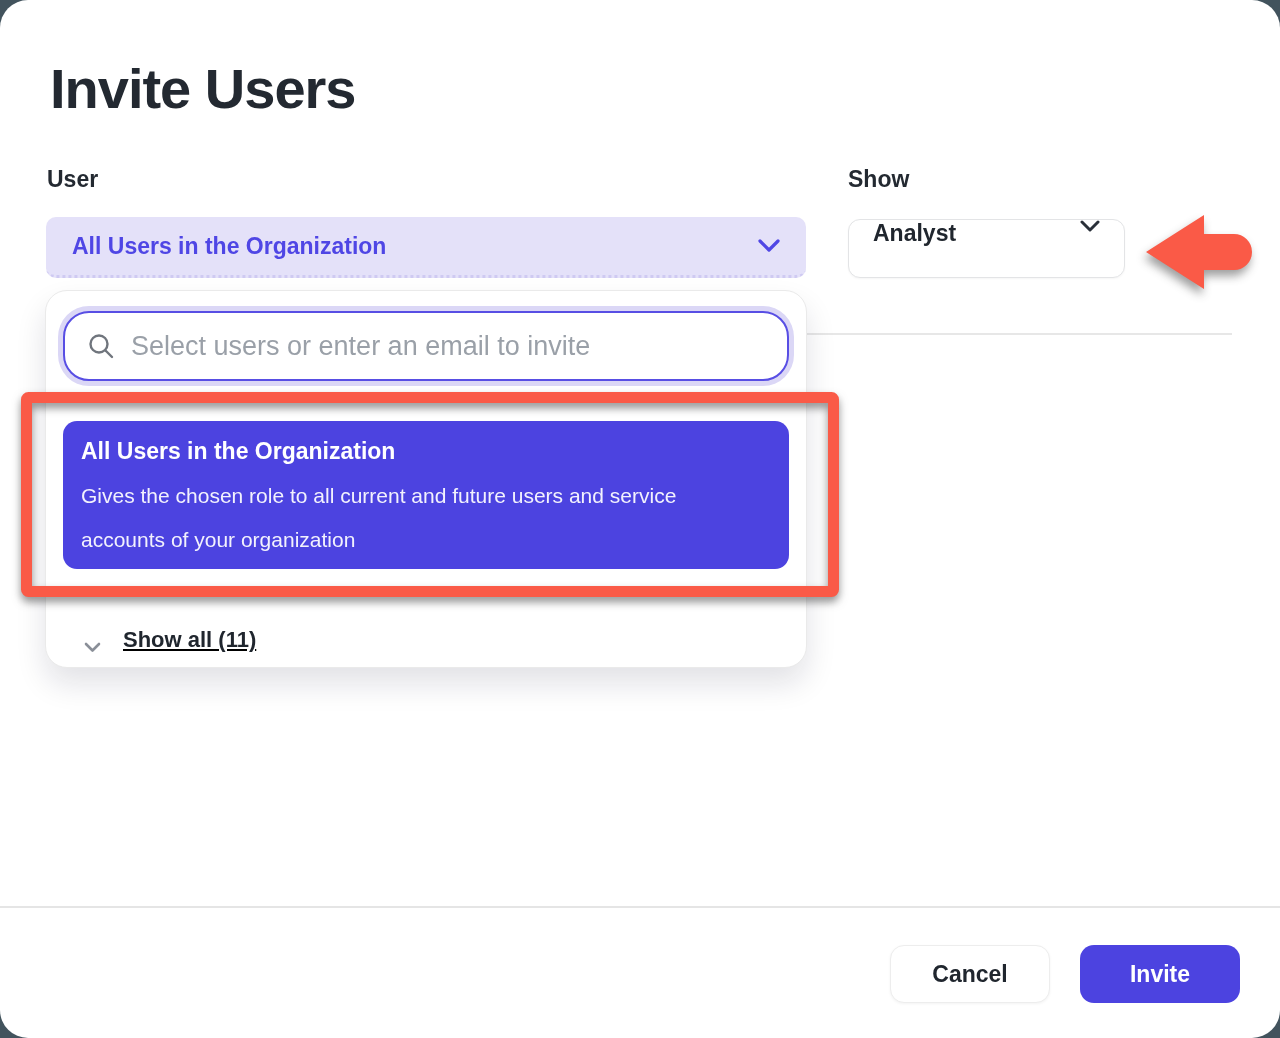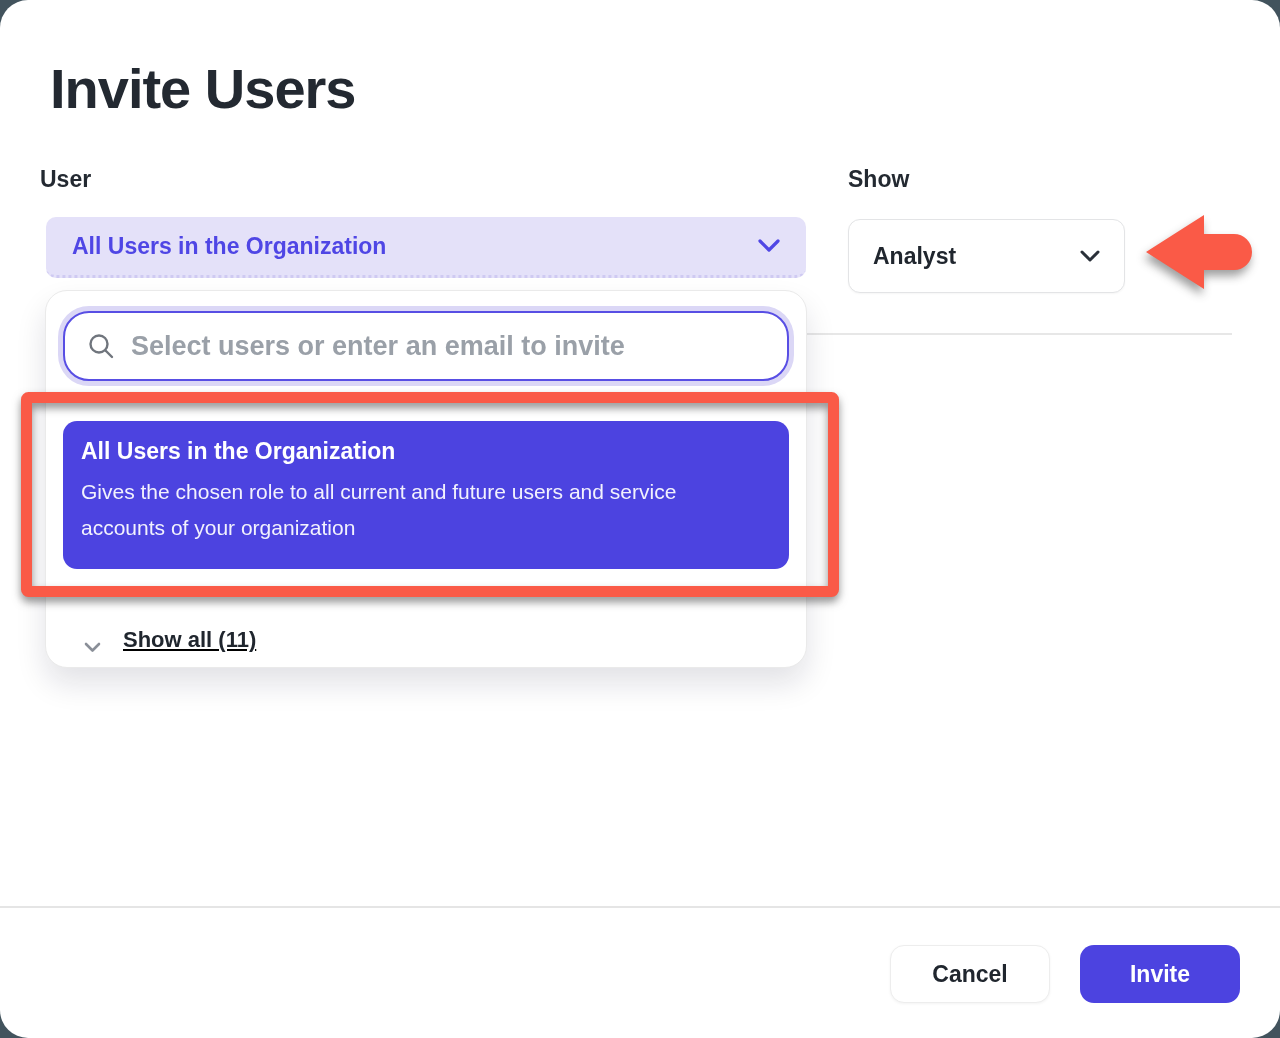--- a/index.html
+++ b/index.html
@@ -21,38 +21,38 @@
     background:#ffffff;border-radius:28px;
   }
   .dialog-title{
     position:absolute;left:50px;top:56px;
     font-size:56px;font-weight:bold;letter-spacing:-1px;color:#232931;
   }
   .field-label{
     position:absolute;top:166px;
     font-size:23px;font-weight:bold;color:#232931;
   }
-  .field-label.user{left:40px;}
+  .field-label.user{left:47px;}
   .field-label.role{left:848px;}
 
   .user-select{
     position:absolute;left:46px;top:217px;width:760px;height:61px;
     background:var(--select_bg);border-radius:10px;
     border-bottom:3px dotted #cfcaf2;
     display:flex;align-items:center;justify-content:space-between;
     padding:0 26px;cursor:pointer;
   }
   .user-select .value{
     font-size:23px;font-weight:bold;color:var(--select_text);
   }
   .role-select{
-    position:absolute;left:848px;top:219px;width:277px;height:74px;
+    position:absolute;left:848px;top:219px;width:277px;height:59px;
     background:#ffffff;border:1.5px solid #e3e4e6;border-radius:12px;
     box-shadow:0 1px 2px rgba(0,0,0,0.04);
-    display:flex;align-items:center;justify-content:space-between;
+    display:flex;align-items:flex-start;justify-content:space-between;
     padding:0 24px;cursor:pointer;
   }
   .role-select .value{
     font-size:23px;font-weight:bold;color:#20262e;
   }
   .chev{flex:0 0 auto;}
 
   .role-divider{
     position:absolute;left:46px;top:333px;width:1186px;height:2px;
     background:#e7e7e7;z-index:1;
@@ -65,34 +65,34 @@
     z-index:2;
   }
   .search-box{
     position:absolute;left:17px;right:17px;top:20px;height:70px;
     background:#ffffff;border:2.5px solid #584ee4;border-radius:26px;
     box-shadow:0 0 0 5px #dbd7f6;
     display:flex;align-items:center;gap:16px;padding:0 22px;
   }
   .search-box input{
     flex:1;border:none;outline:none;font-size:27px;color:#3d434b;
-    font-family:"Liberation Sans","DejaVu Sans",sans-serif;background:transparent;font-weight:bold;
+    font-family:"Liberation Sans","DejaVu Sans",sans-serif;background:transparent;
   }
   .search-box input::placeholder{color:#9aa0a8;opacity:1;}
 
   .option-highlight{
     position:absolute;left:17px;right:17px;top:130px;height:148px;
     background:var(--accent);border-radius:14px;
     padding:17px 18px;color:#ffffff;cursor:pointer;
   }
   .option-highlight .opt-title{
     font-size:23px;font-weight:bold;margin-bottom:9px;
   }
   .option-highlight .opt-desc{
-    font-size:21px;line-height:36px;color:rgba(255,255,255,0.93);max-width:680px;
+    font-size:21px;line-height:44px;color:rgba(255,255,255,0.93);max-width:680px;
   }
 
   .show-all-row{
     position:absolute;left:0;top:320px;height:42px;width:100%;
     display:flex;align-items:flex-end;cursor:pointer;text-decoration:underline;
   }
   .show-all-row .chev{margin-left:38px;}
   .show-all-row .show-all-label{
     margin-left:22px;font-size:22px;font-weight:bold;color:#20262e;
   }

